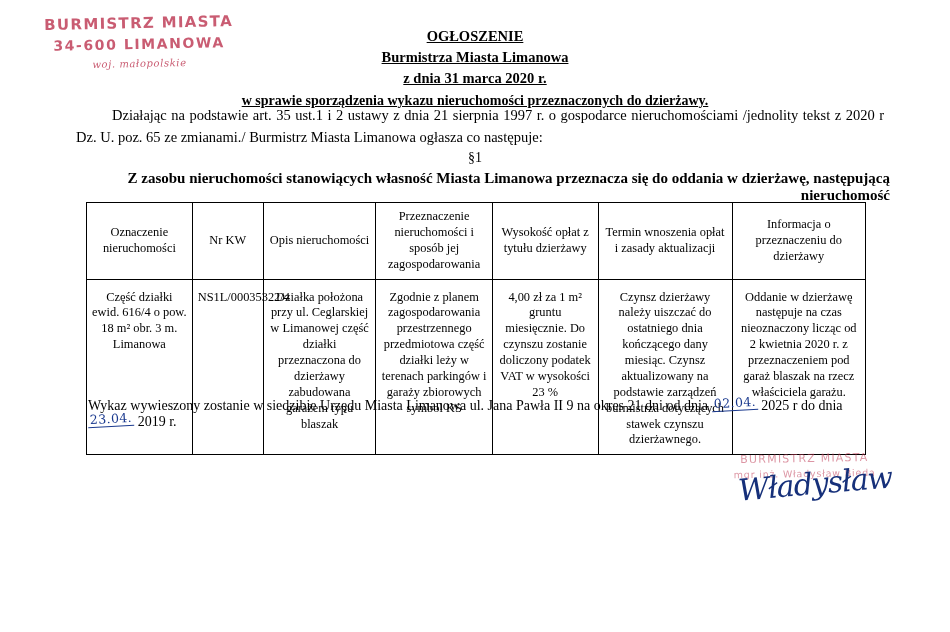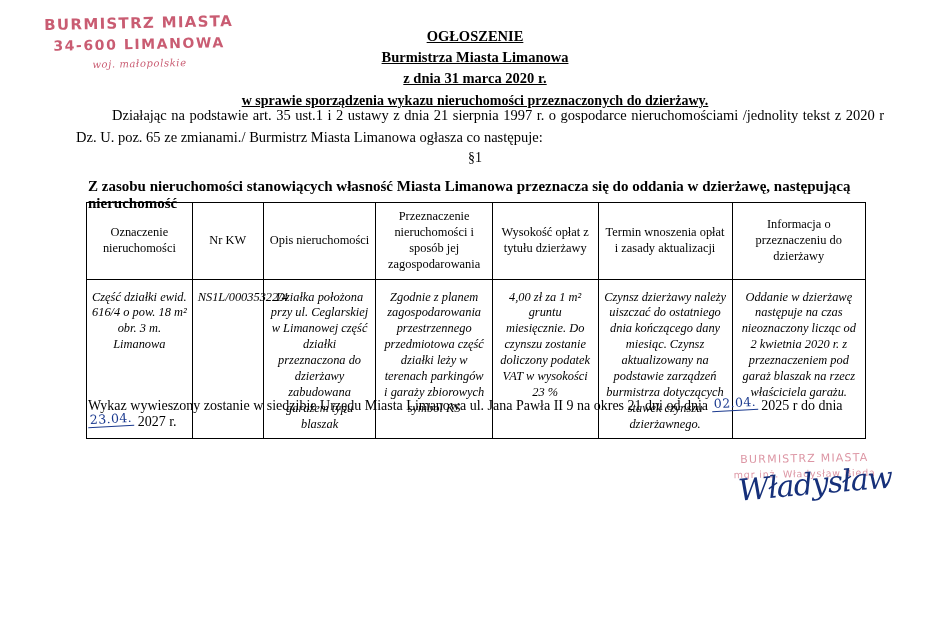--- a/index.html
+++ b/index.html
@@ -98,22 +98,21 @@
     font-size: 14px;
   }
 
   .para-title {
     position: absolute;
     left: 88px;
     right: 60px;
     top: 170px;
     font-size: 15px;
     font-weight: bold;
-    text-align: left;
-    margin-top: 8px;
+    text-align: right;
   }
 
   
   .tbl-wrap {
     position: absolute;
     left: 86px;
     top: 202px;
     width: 780px;
   }
   table.notice {
@@ -131,21 +130,20 @@
     padding: 6px 5px;
   }
   table.notice th {
     font-weight: normal;
     vertical-align: middle;
     height: 54px;
   }
   table.notice td {
     height: 118px;
     padding-top: 10px;
-    font-style: italic;
   }
   .col1 { width: 13.5%; }
   .col2 { width: 8.6%; }
   .col3 { width: 14.5%; margin-left: 48px; }
   .col4 { width: 15%; }
   .col5 { width: 13.5%; }
   .col6 { width: 17.5%; }
   .col7 { width: 17.4%; }
 
   
@@ -252,21 +250,21 @@
         </tr>
       </tbody>
     </table>
   </div>
 
   <div class="footer-line">
     <span>Wykaz wywieszony zostanie w siedzibie Urzędu Miasta Limanowa ul. Jana Pawła II 9 na okres 21 dni od dnia</span>
     <span class="handwrite">02.04.</span>
     <span>2025 r do dnia</span>
     <span class="handwrite">23.04.</span>
-    <span>2027 r.</span>
+    <span>2019 r.</span>
   </div>
 
   <div class="sig-stamp">
     <div class="s1">BURMISTRZ MIASTA</div>
     <div class="s2">mgr inż. Władysław Bieda</div>
   </div>
   <div class="signature">Władysław</div>
 
 </div>
 

